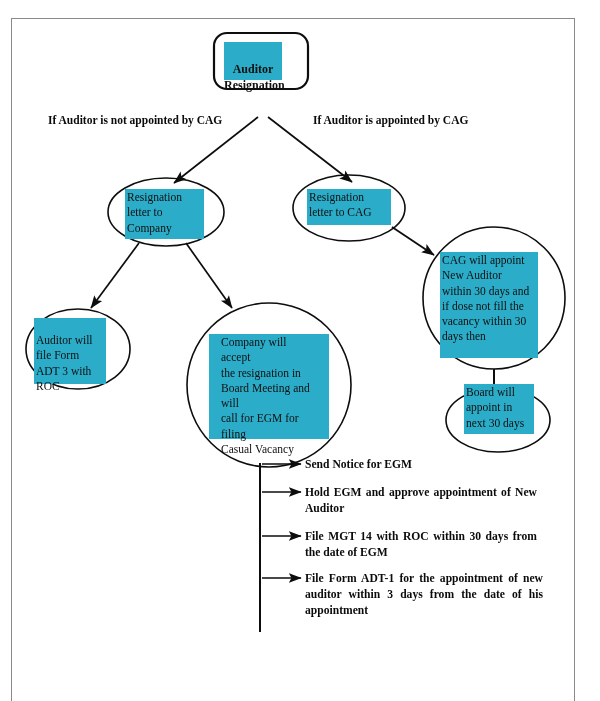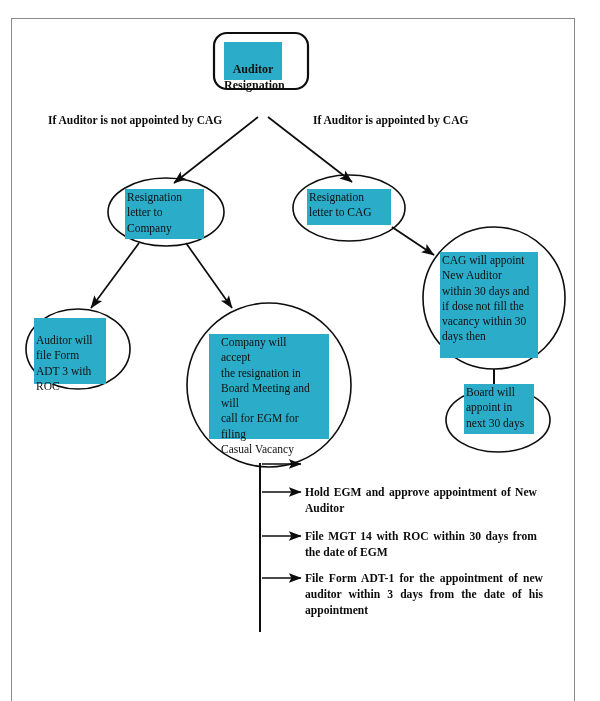--- a/index.html
+++ b/index.html
@@ -158,20 +158,21 @@
 New Auditor
 within 30 days and
 if dose not fill the
 vacancy within 30
 days then</div>
 
   <div class="teal-box" style="left:464px; top:384px; width:70px; height:50px; font-size:11.5px; padding:1px 2px;">Board will
 appoint in
 next 30 days</div>
 
+  <div class="step-text" style="left:305px; top:457px; width:240px;">Send Notice for EGM</div>
 
   <div class="step-text" style="left:305px; top:485px; width:232px;">Hold EGM and approve appointment of New Auditor</div>
 
   <div class="step-text" style="left:305px; top:529px; width:232px;">File MGT 14 with ROC within 30 days from the date of EGM</div>
 
   <div class="step-text" style="left:305px; top:571px; width:238px;">File Form ADT-1 for the appointment of new auditor within 3 days from the date of his appointment</div>
 
 </div>
 
 </body></html>

